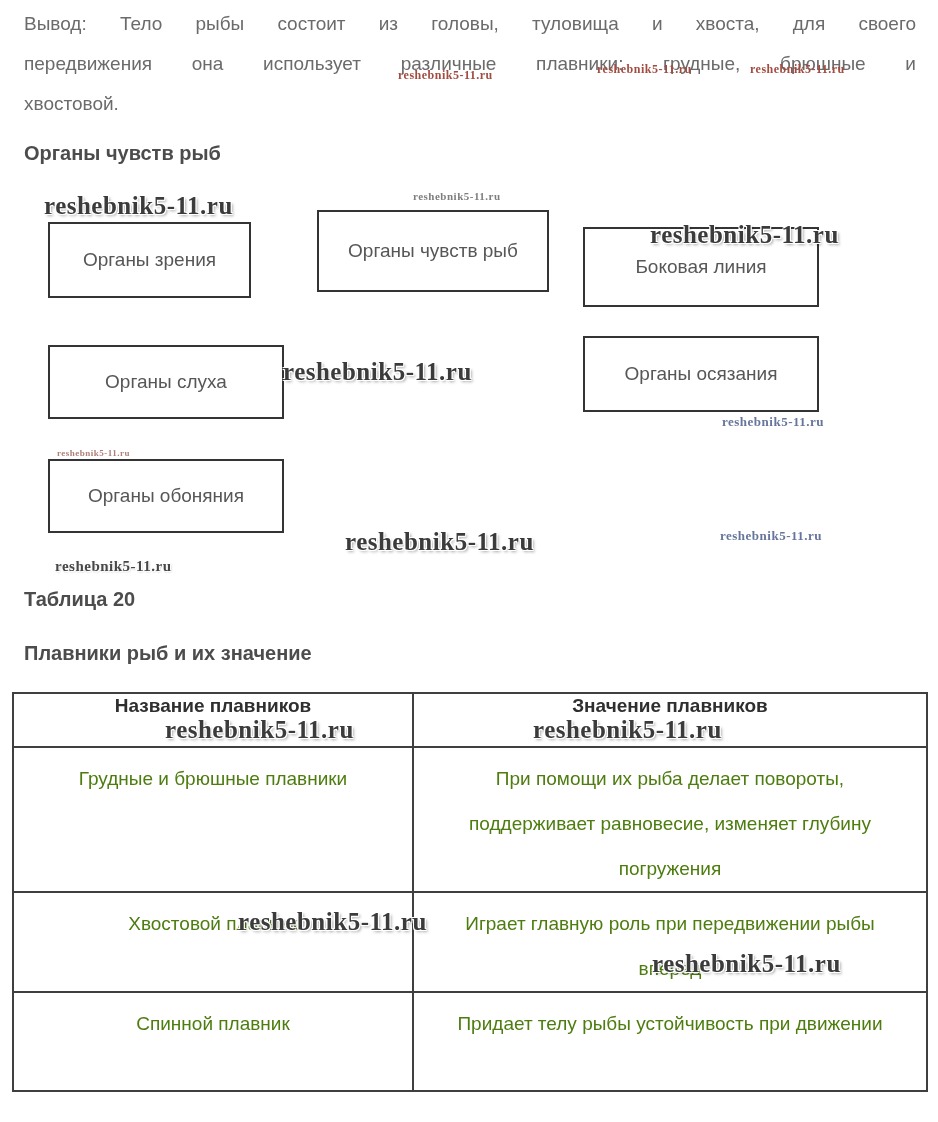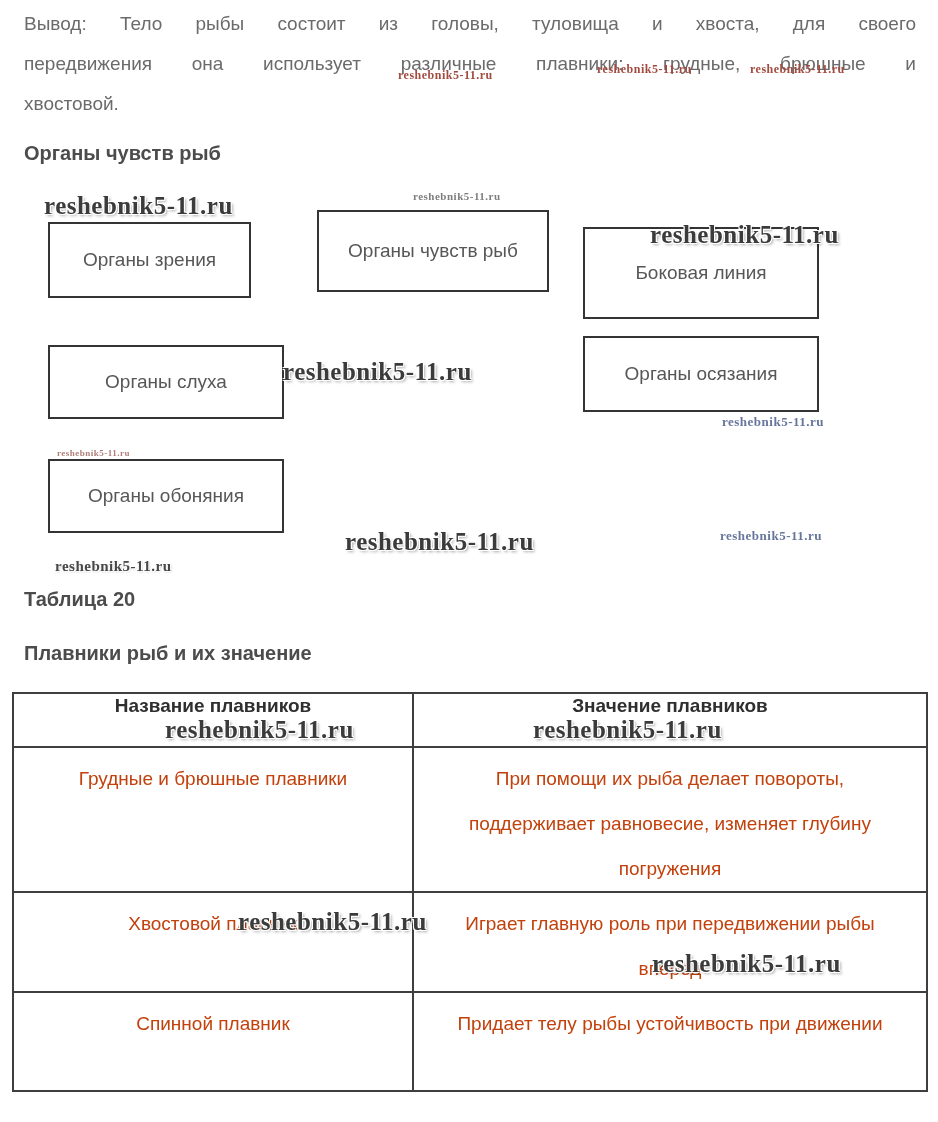--- a/index.html
+++ b/index.html
@@ -45,21 +45,21 @@
     align-items: center;
     justify-content: center;
     text-align: center;
     color: #575757;
     font-size: 19px;
     line-height: 1.75;
     padding: 2px 28px;
   }
   .box-vision  { left: 48px;  top: 222px; width: 203px; height: 76px; }
   .box-center  { left: 317px; top: 210px; width: 232px; height: 82px; }
-  .box-lateral { left: 583px; top: 227px; width: 236px; height: 92px; }
+  .box-lateral { left: 583px; top: 227px; width: 236px; height: 80px; }
   .box-hearing { left: 48px;  top: 345px; width: 236px; height: 74px; }
   .box-touch   { left: 583px; top: 336px; width: 236px; height: 76px; }
   .box-smell   { left: 48px;  top: 459px; width: 236px; height: 74px; }
   .box-taste   { left: 583px; top: 451px; width: 236px; height: 80px; }
 
   
   .fins-table {
     position: absolute;
     top: 692px; left: 12px;
     width: 914px;
@@ -76,21 +76,21 @@
   .fins-table th {
     height: 54px;
     font-size: 19px;
     font-weight: bold;
     color: #2f2f2f;
     padding: 0 10px 0;
     line-height: 24px;
   }
   .fins-table td {
     font-size: 19px;
-    color: #c2410c;
+    color: #4d7c0f;
     padding: 8px 28px 0;
     line-height: 45px;
   }
   .fins-table tr.r1 td { height: 134px; }
   .fins-table tr.r2 td { height: 95px; }
   .fins-table tr.r3 td { height: 99px; }
 
   
   .wm {
     position: absolute;

